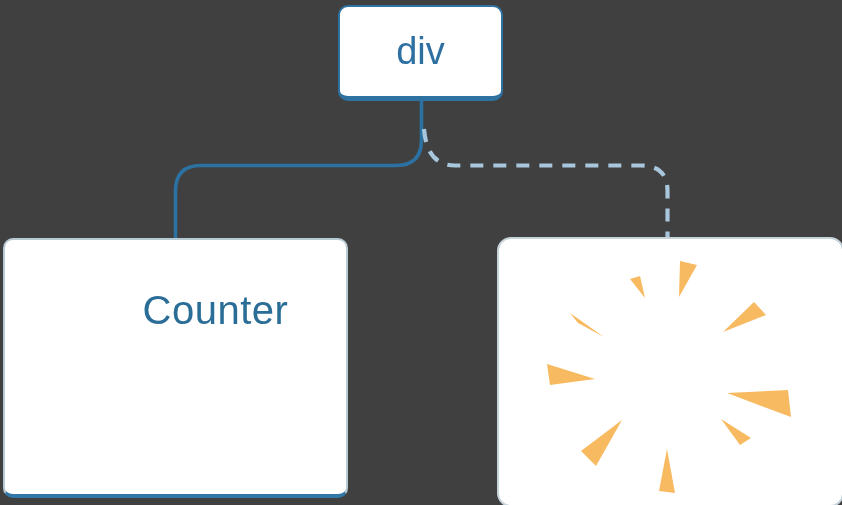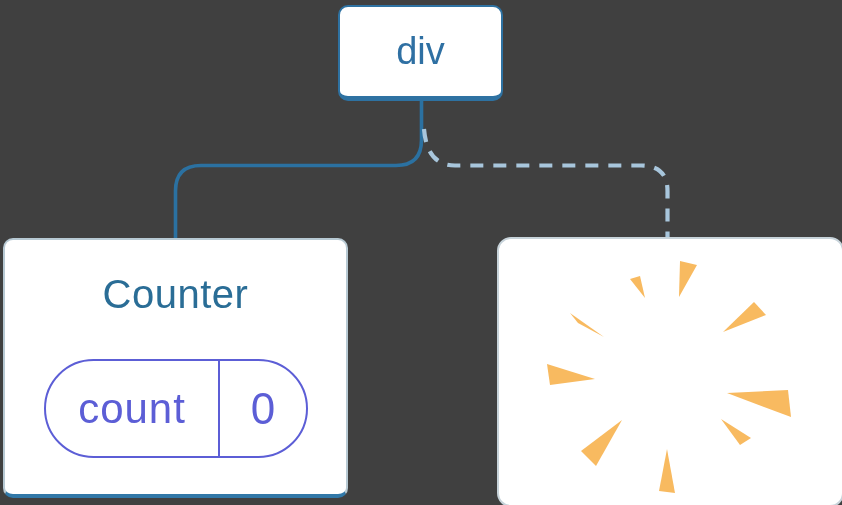--- a/index.html
+++ b/index.html
@@ -28,23 +28,23 @@
     z-index:2;
   }
   
   .card{position:absolute;box-sizing:border-box;background:#ffffff;z-index:2;}
   .card-counter{
     left:3px;top:238px;width:345px;height:260px;
     border:2px solid #B7C9D3;border-bottom:4px solid #3178A8;
     border-radius:10px;
   }
   .counter-title{
-    position:absolute;left:0;top:32px;width:100%;
+    position:absolute;left:0;top:48px;width:100%;
     text-align:center;
-    font-size:40px;letter-spacing:.5px;color:#2A6D96;
+    font-size:40px;letter-spacing:.5px;color:#2A6D96;padding-left:40px;
   }
   .state-pill{
     position:absolute;left:39px;top:119px;width:264px;height:99px;
     box-sizing:border-box;
     border:2px solid #5C5ED6;border-radius:49.5px;
     display:flex;align-items:stretch;overflow:hidden;
     color:#5C5ED6;
   }
   .pill-key{
     width:172px;display:flex;align-items:center;justify-content:center;
@@ -73,25 +73,20 @@
     <path class="edge-solid" d="M421.5 99 L421.5 140 Q421.5 165.5 396 165.5 L201 165.5 Q175.5 165.5 175.5 191 L175.5 239"></path>
     <path class="edge-dashed" d="M424 129 Q427 165.5 455 165.5 L641 165.5 Q667.5 165.5 667.5 191 L667.5 238"></path>
   </svg>
 
   <div class="node-root">
     <span>div</span>
   </div>
 
   <div class="card card-counter">
     <div class="counter-title">Counter</div>
-    <div class="state-pill">
-      <div class="pill-key">count</div>
-      <div class="pill-divider"></div>
-      <div class="pill-value">0</div>
-    </div>
   </div>
 
   <div class="card card-removed">
     <svg class="poof" viewBox="0 0 345 268" aria-hidden="true">
       <polygon points="180,58 181,22 198,26"></polygon>
       <polygon points="146,59 131,40 141,37"></polygon>
       <polygon points="224,93 255,63 267,76"></polygon>
       <polygon points="105,98 71,74 79,84"></polygon>
       <polygon points="96,140 48,125 51,146"></polygon>
       <polygon points="228,154 289,151 292,178"></polygon>

